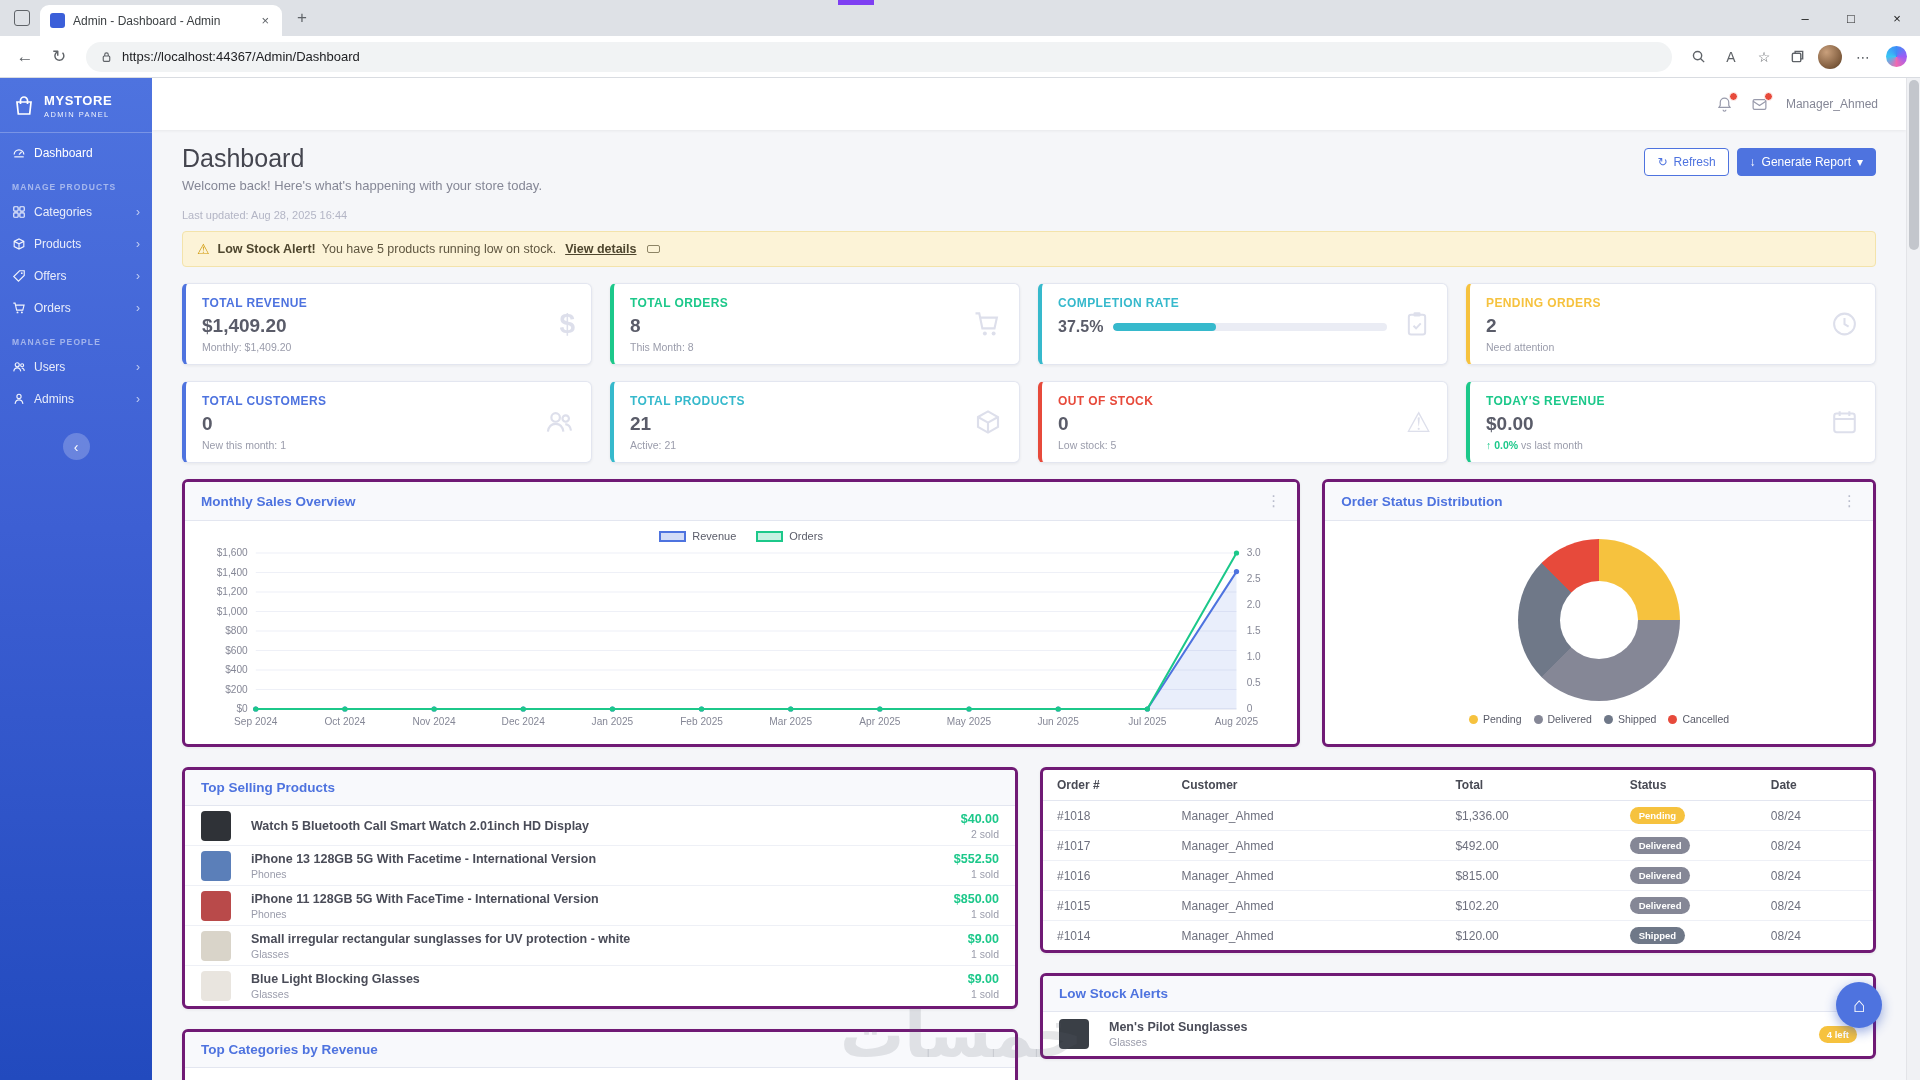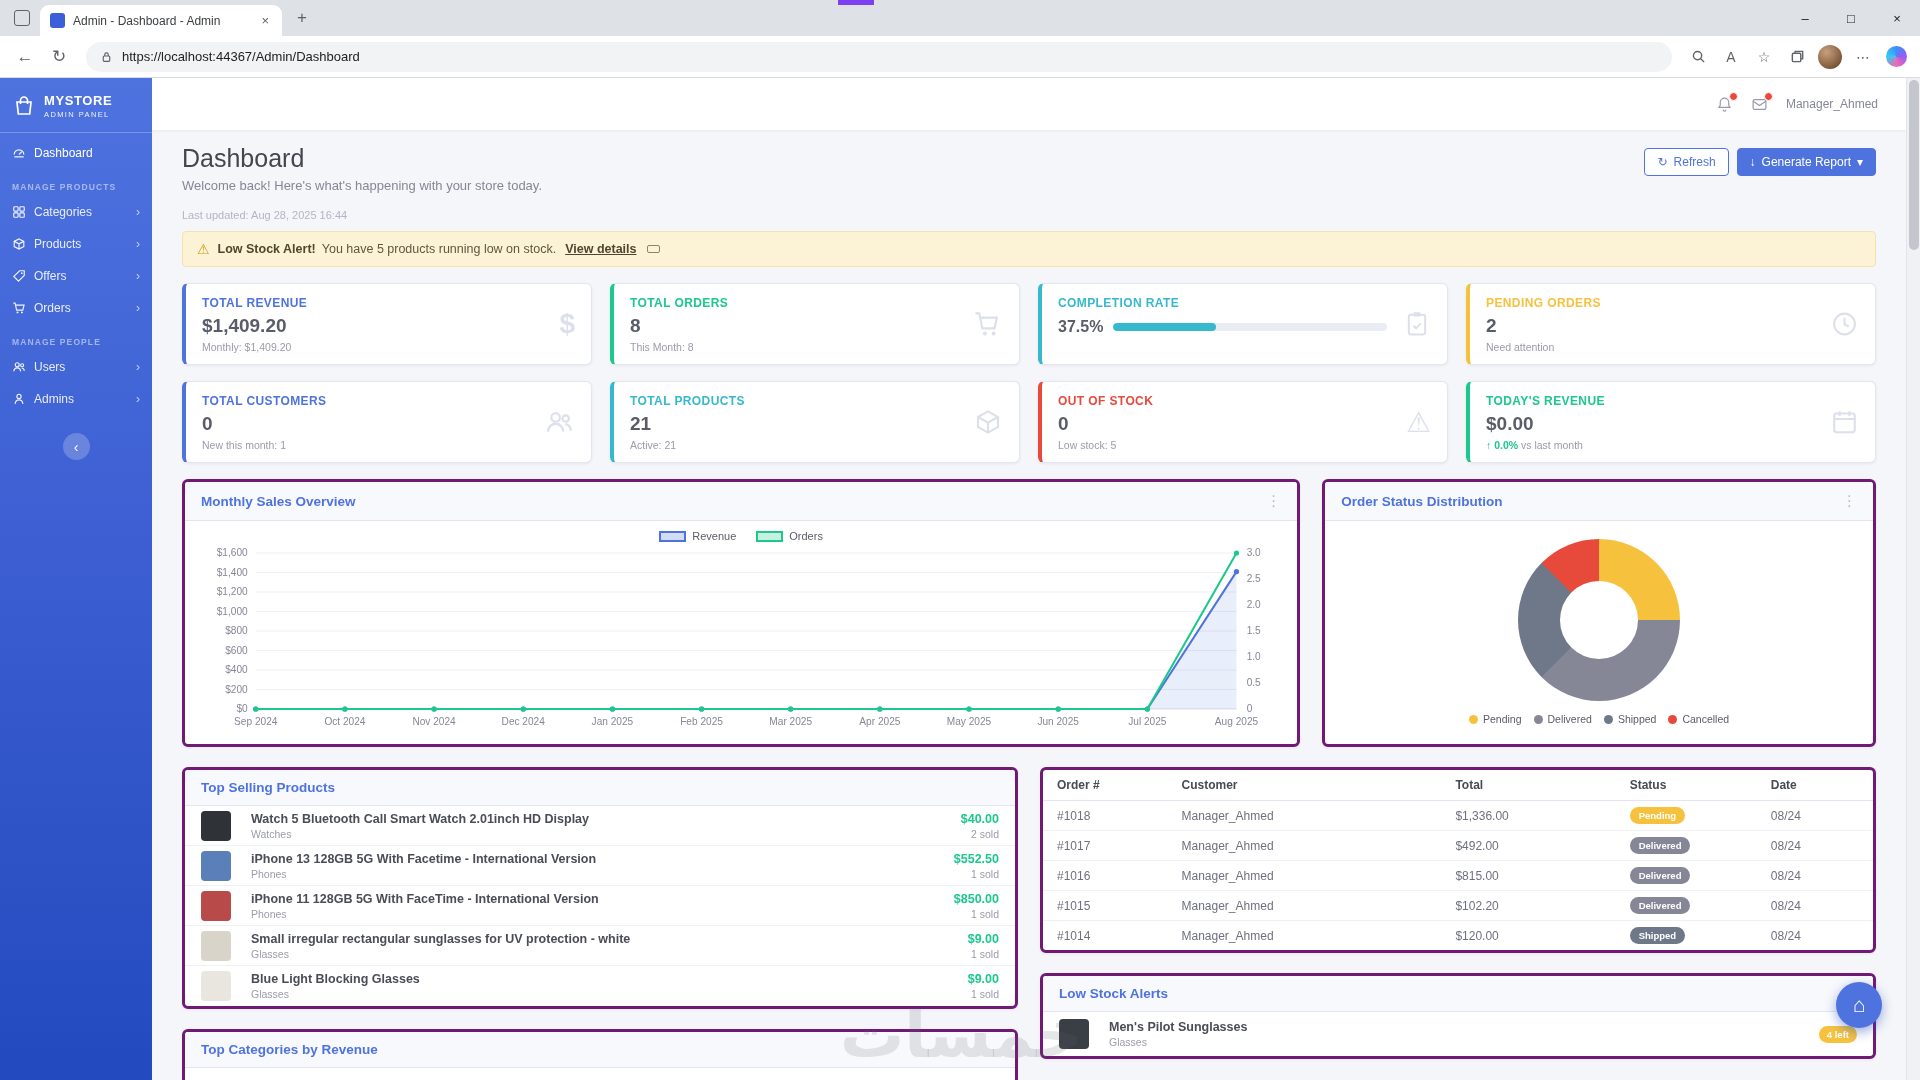--- a/index.html
+++ b/index.html
@@ -545,21 +545,20 @@
           <div class="bcol">
             <div class="card">
               <div class="card-header">
                   <span class="card-title">Top Selling Products</span>
                 </div>
               <div>
                 <div class="prod-row">
                   <span class="thumb" style="background: rgb(47, 50, 55);"></span>
                   <span class="prod-info">
                       <span class="prod-name" style="display:block">Watch 5 Bluetooth Call Smart Watch 2.01inch HD Display</span>
-                      <span class="prod-cat" style="display:block">Watches</span>
                     </span>
                   <span class="prod-right">
                       <span class="prod-price" style="display:block">$40.00</span>
                       <span class="prod-sold" style="display:block">2 sold</span>
                     </span>
                 </div>
                 <div class="prod-row">
                   <span class="thumb" style="background: rgb(91, 127, 185);"></span>
                   <span class="prod-info">
                       <span class="prod-name" style="display:block">iPhone 13 128GB 5G With Facetime - International Version</span>

